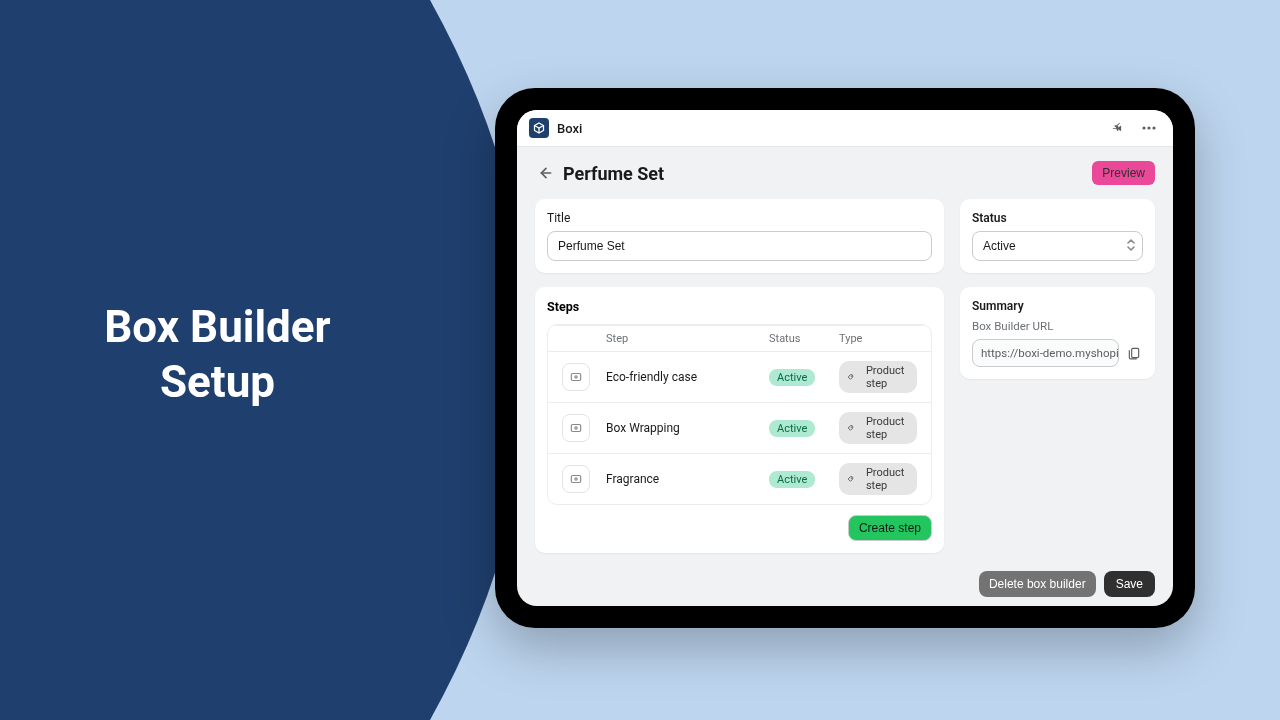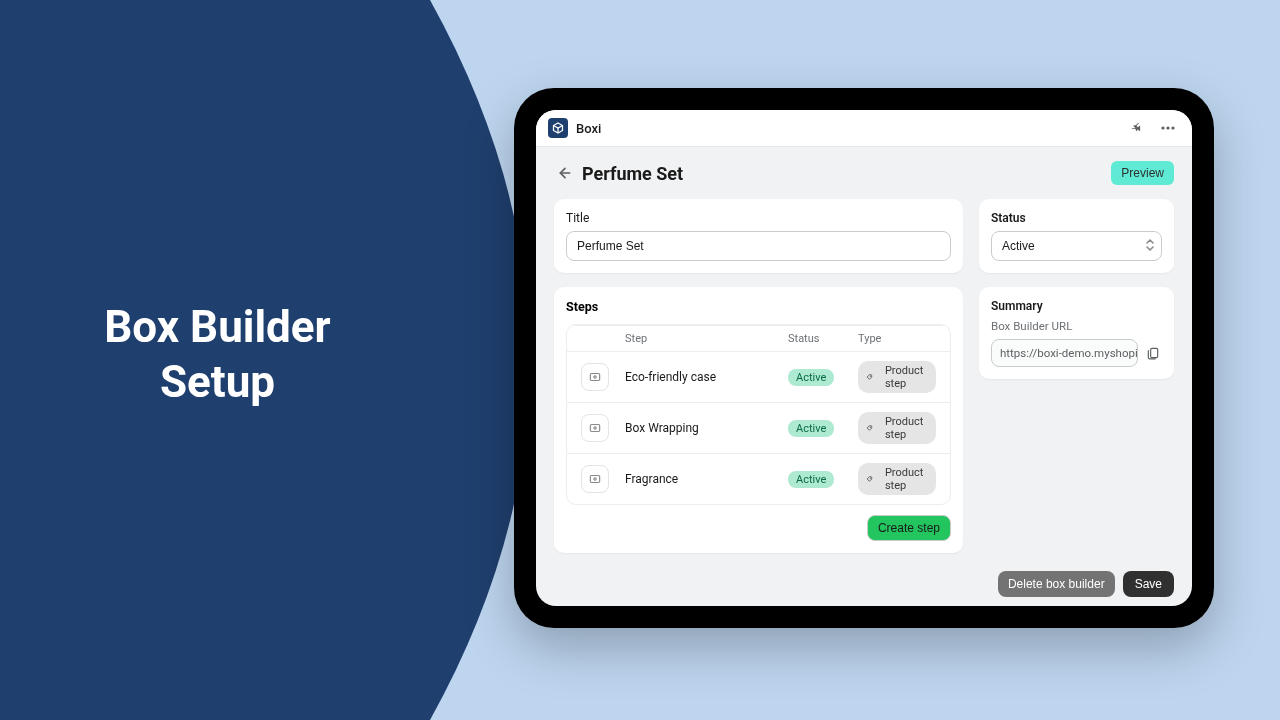--- a/index.html
+++ b/index.html
@@ -24,21 +24,21 @@
     color: #fff;
     font-size: 44px;
     font-weight: 700;
     line-height: 1.25;
     text-align: center;
     width: 265px;
     z-index: 2;
   }
   .device {
     position: absolute;
-    left: 514px;
+    left: 495px;
     top: 88px;
     width: 700px;
     height: 540px;
     background: #000;
     border-radius: 40px;
     padding: 22px;
     box-shadow: 0 20px 50px rgba(0,0,0,0.25);
     z-index: 3;
   }
   .screen {
@@ -94,21 +94,21 @@
     color: #5c5f62;
     margin-right: 6px;
   }
   .page-title {
     font-size: 18px;
     font-weight: 700;
     color: #1a1a1a;
     flex: 1;
   }
   .preview-btn {
-    background: #5eead4;
+    background: #ec4899;
     border: none;
     border-radius: 6px;
     padding: 5px 10px;
     font-size: 12px;
     color: #303030;
     cursor: pointer;
   }
   .cols {
     display: flex;
     gap: 16px;

